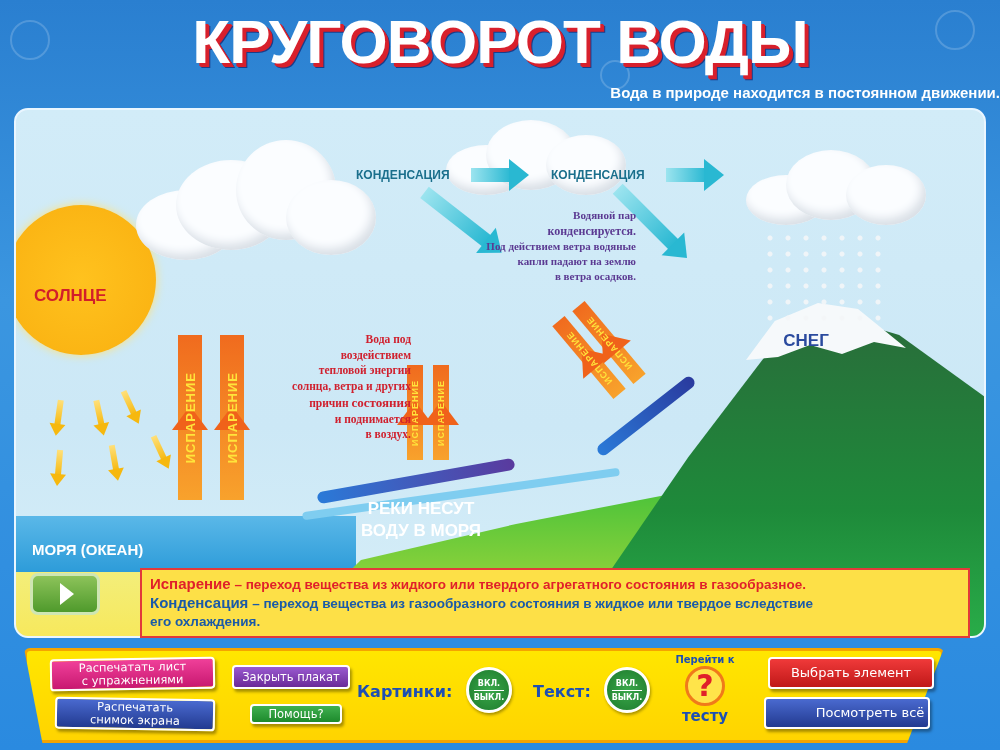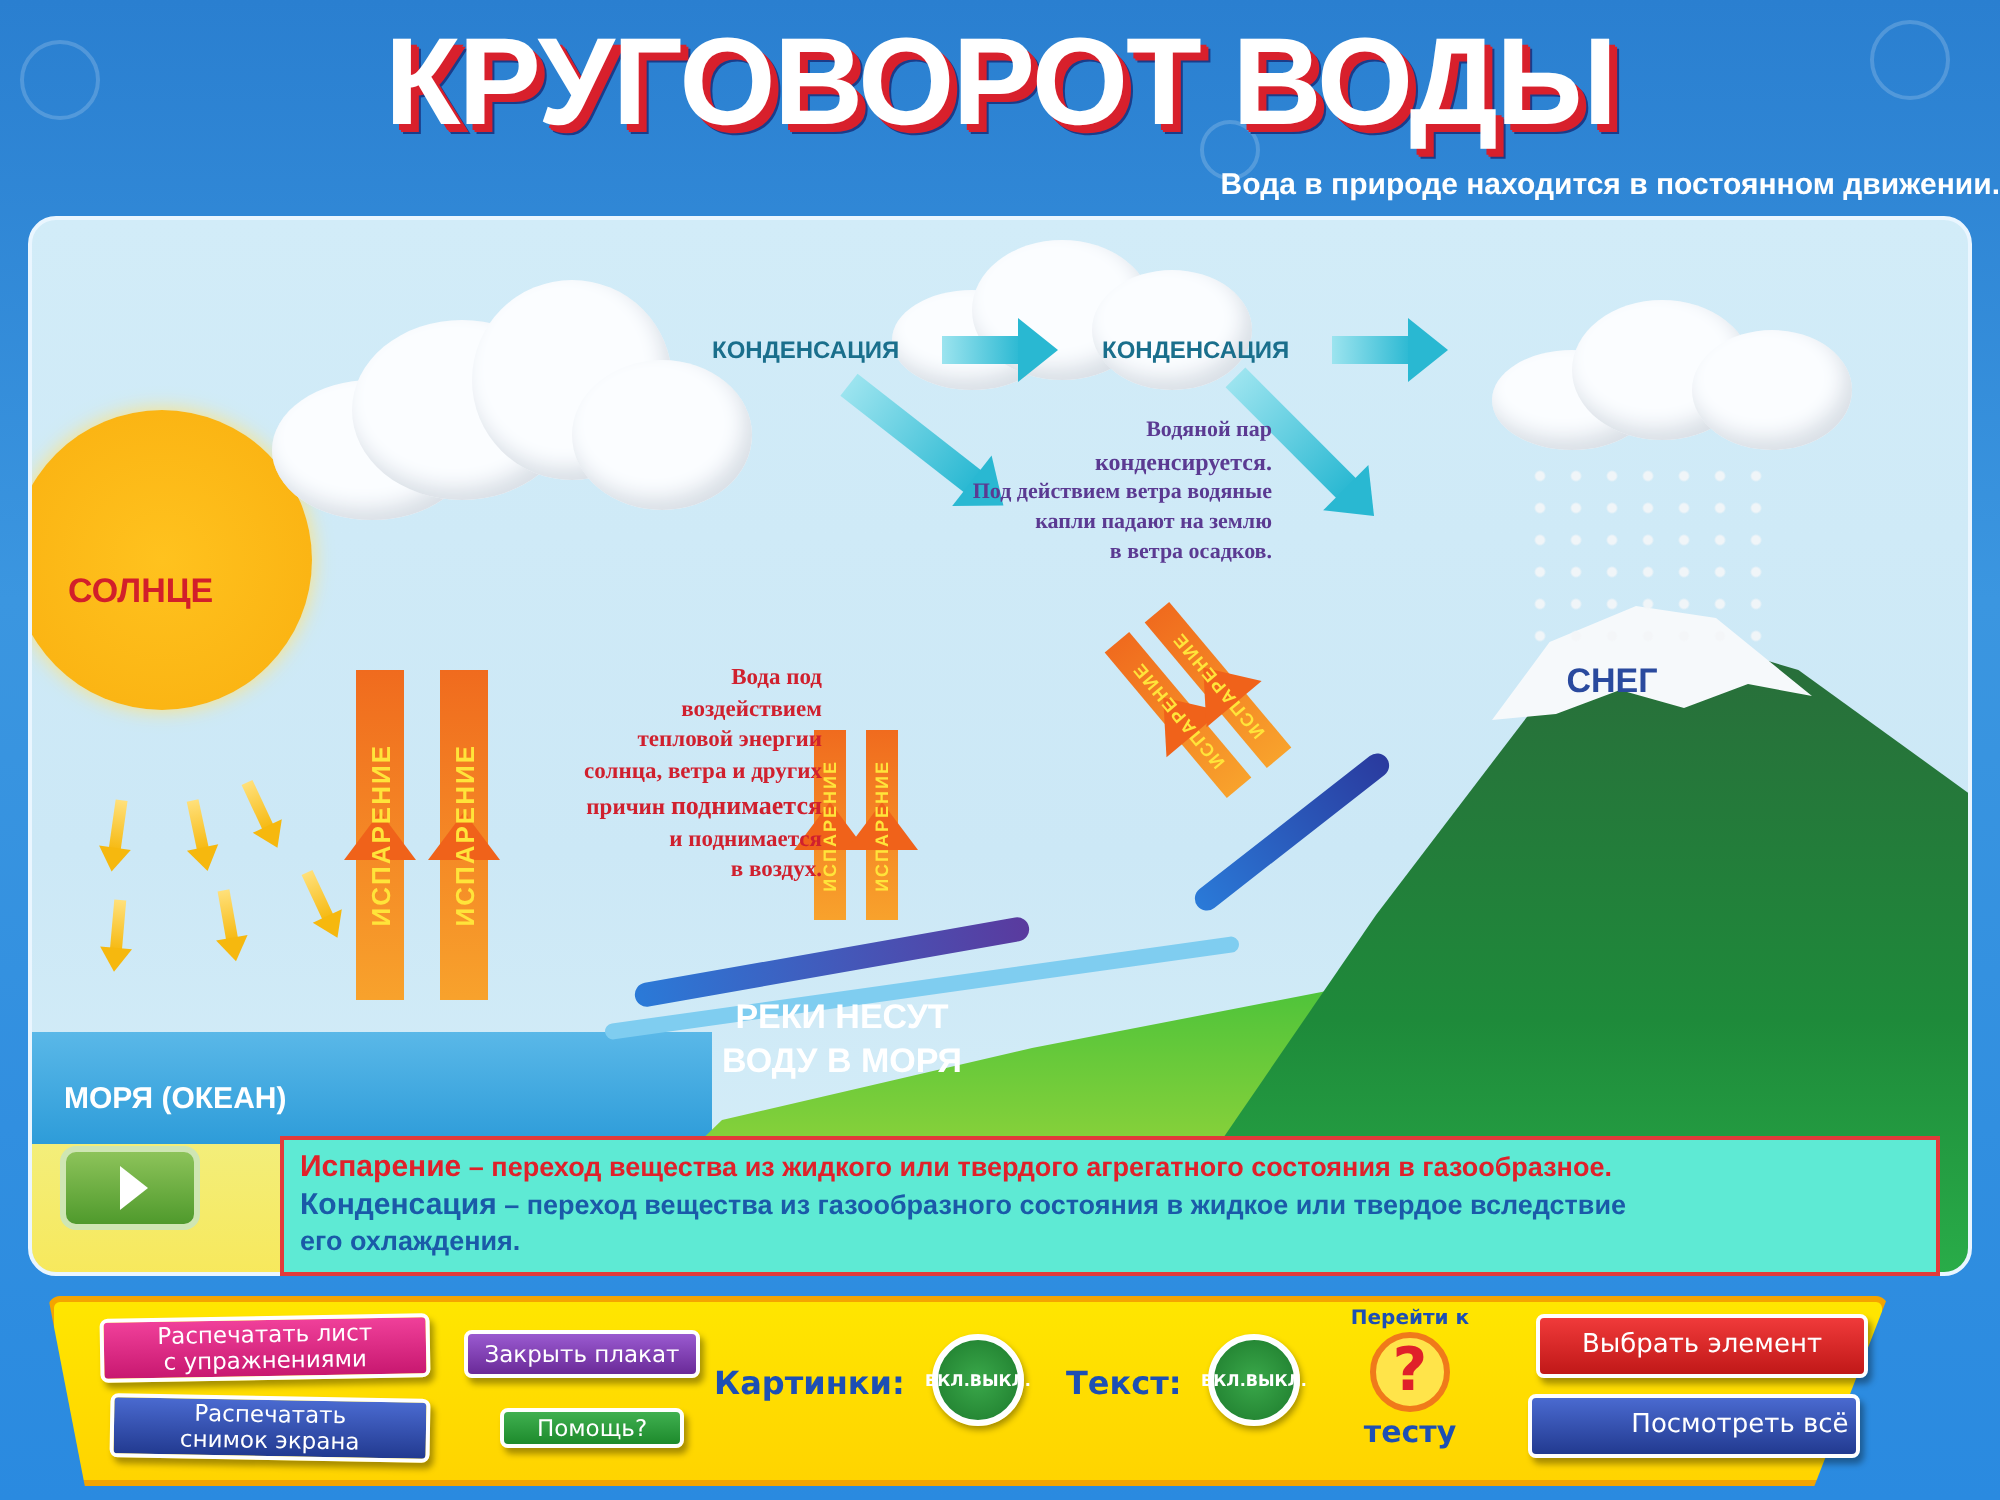--- a/index.html
+++ b/index.html
@@ -49,21 +49,21 @@
   .cond-label { position: absolute; font-weight: bold; color: #1a6f8c; font-size: 12px; font-family: "Liberation Sans", sans-serif; }
   .cyan-arrow { position: absolute; height: 14px; background: linear-gradient(90deg, #9ce4ef, #29b8d2); }
   .cyan-arrow::after { content: ""; position: absolute; right: -18px; top: -9px; border-top: 16px solid transparent; border-bottom: 16px solid transparent; border-left: 20px solid #29b8d2; }
   .para { position: absolute; text-align: right; font-family: Liberation Serif, serif; font-weight: bold; line-height: 1.35; }
   .purple { color: #5b3a92; font-size: 11px; }
   .redp { color: #d0202e; font-size: 11.5px; }
   .white-big { color: #fff; font-size: 17px; font-family: "Liberation Sans", sans-serif; font-weight: bold; text-align: center; line-height: 1.3; position: absolute; }
   .blue-big { color: #2a4a9e; font-size: 17px; font-family: "Liberation Sans", sans-serif; font-weight: bold; text-align: center; line-height: 1.3; position: absolute; }
   .defbox {
     position: absolute; left: 140px; top: 568px; width: 830px; height: 70px;
-    background: #5eead4; border: 2px solid #e23a3a; padding: 4px 8px;
+    background: #fde047; border: 2px solid #e23a3a; padding: 4px 8px;
     font-family: "Liberation Sans", sans-serif; font-weight: bold; font-size: 13.5px; line-height: 1.28;
   }
   .defbox .term-r { color: #e0202a; }
   .defbox .term-b { color: #1a5aa8; }
   .play-btn {
     position: absolute; left: 30px; top: 573px; width: 70px; height: 42px; border-radius: 8px;
     background: linear-gradient(180deg, #8dc35a, #4f9a2c); border: 3px solid #cfe6b3;
     display: flex; align-items: center; justify-content: center; cursor: pointer;
   }
   .play-btn::after { content: ""; border-top: 11px solid transparent; border-bottom: 11px solid transparent; border-left: 14px solid #fff; margin-left: 4px; }
@@ -74,21 +74,21 @@
     clip-path: polygon(0 0, 100% 0, 96% 100%, 2% 100%);
   }
   .tbtn {
     position: absolute; color: #fff; font-family: "DejaVu Sans", sans-serif; font-size: 11.5px;
     text-align: center; line-height: 1.1; display: flex; align-items: center; justify-content: center;
     border: 2px solid #fff; border-radius: 4px; box-shadow: 2px 3px 3px rgba(0,0,0,0.35); cursor: pointer;
   }
   .toggle {
     position: absolute; width: 46px; height: 46px; border-radius: 50%;
     background: radial-gradient(circle, #3aa84a, #1d7a2c); border: 3px solid #fff;
-    box-shadow: 1px 2px 3px rgba(0,0,0,0.35); display: flex; flex-direction: row;
+    box-shadow: 1px 2px 3px rgba(0,0,0,0.35); display: flex; flex-direction: column;
     align-items: center; justify-content: center; color: #fff; font-size: 8px; font-weight: bold; cursor: pointer;
   }
   .toggle .line { width: 30px; height: 1px; background: #fff; margin: 2px 0; }
   .tlabel { position: absolute; font-family: "DejaVu Sans", sans-serif; font-weight: bold; color: #1d4fb4; font-size: 16px; }
 </style>
 </head>
 <body>
 
 <div class="bg-deco" style="left:10px;top:20px;width:40px;height:40px;"></div>
 <div class="bg-deco" style="left:935px;top:10px;width:40px;height:40px;"></div>
@@ -175,21 +175,21 @@
     </div>
   <div class="evap" style="left:585px;top:185px;width:16px;height:95px;transform:rotate(-40deg);">
       <span class="vtxt" style="font-size:9px;">ИСПАРЕНИЕ</span>
     </div>
 
   <div class="para redp" style="left:245px;top:222px;width:150px;">
     <div>Вода под</div>
     <div>воздействием</div>
     <div>тепловой энергии</div>
     <div>солнца, ветра и других</div>
-    <div><span>причин</span> <span style="font-size:13px;">поднимается</span></div>
+    <div><span>причин</span> <span style="font-size:13px;">состояния</span></div>
     <div>и поднимается</div>
     <div>в воздух.</div>
   </div>
 
   <div class="abs" style="left:570px;top:300px;width:120px;height:12px;background:linear-gradient(90deg,#2a7ad8,#2a3a9e);transform:rotate(-38deg);border-radius:6px;"></div>
   <div class="abs" style="left:300px;top:365px;width:200px;height:12px;background:linear-gradient(90deg,#2a7ad8,#5a3a9e);transform:rotate(-10deg);border-radius:6px;"></div>
 
   <div class="blue-big" style="left:455px;top:315px;width:150px;">
   </div>
   <div class="blue-big" style="left:760px;top:220px;width:60px;">СНЕГ</div>

